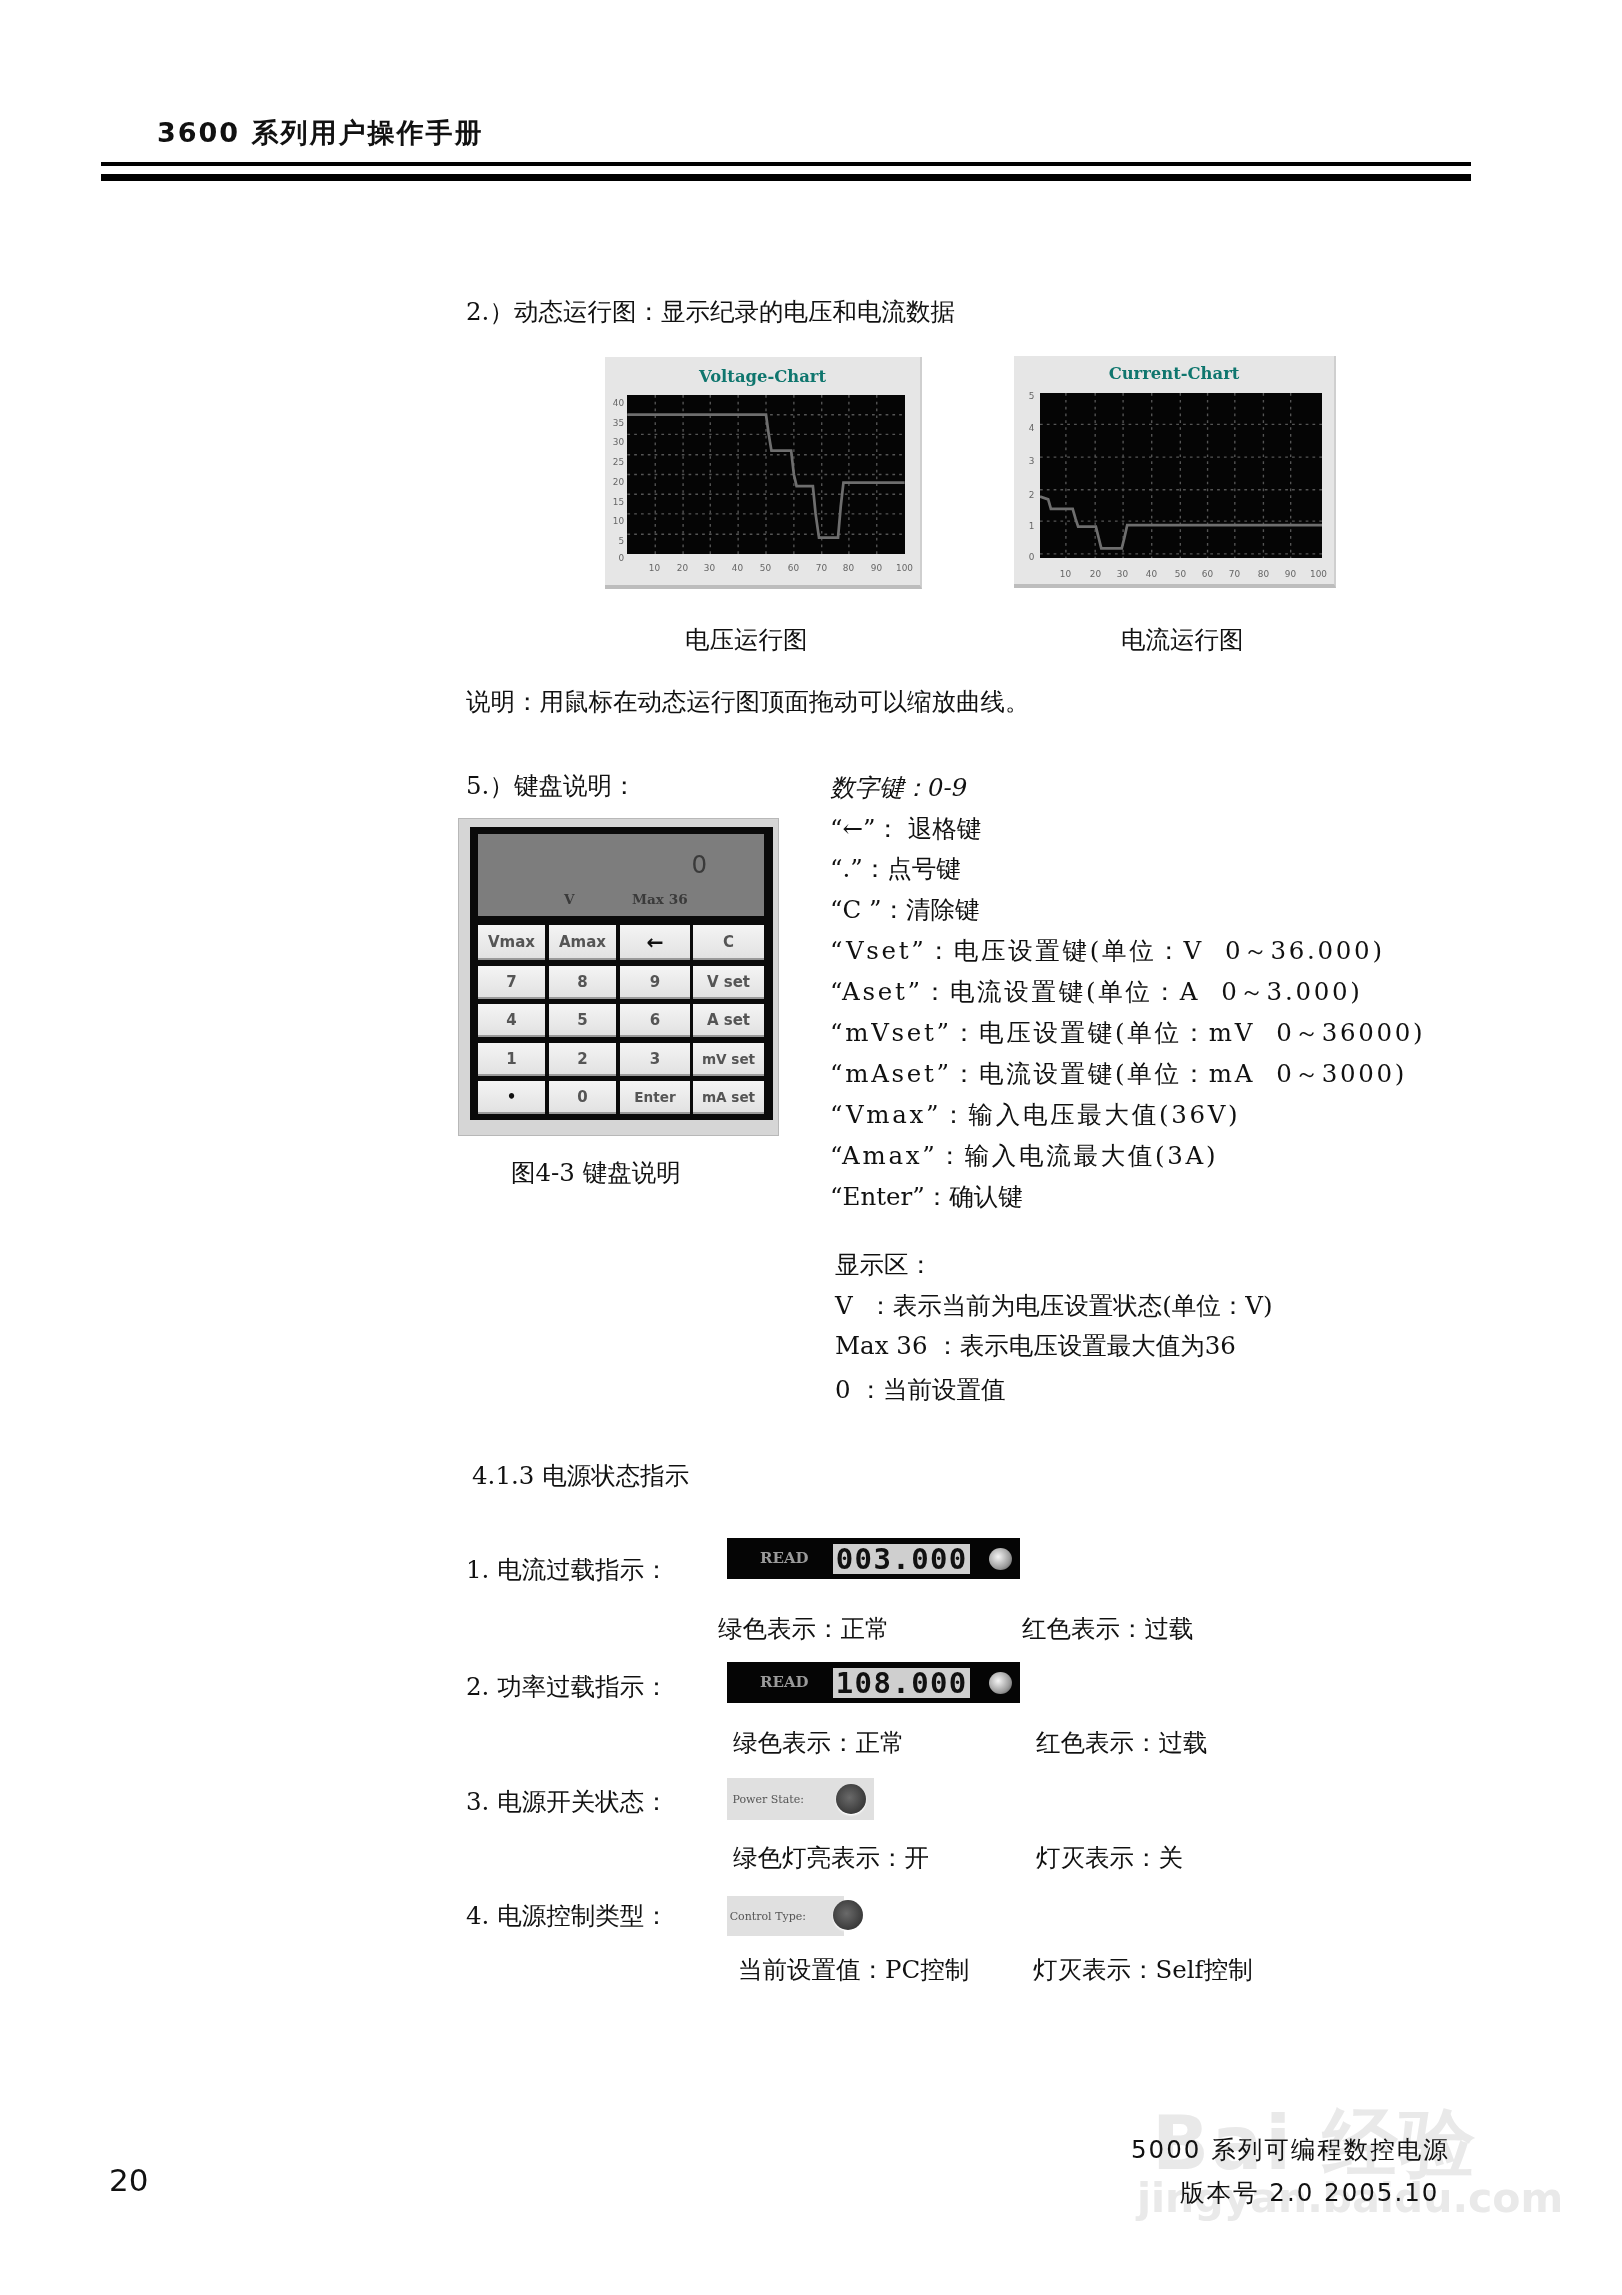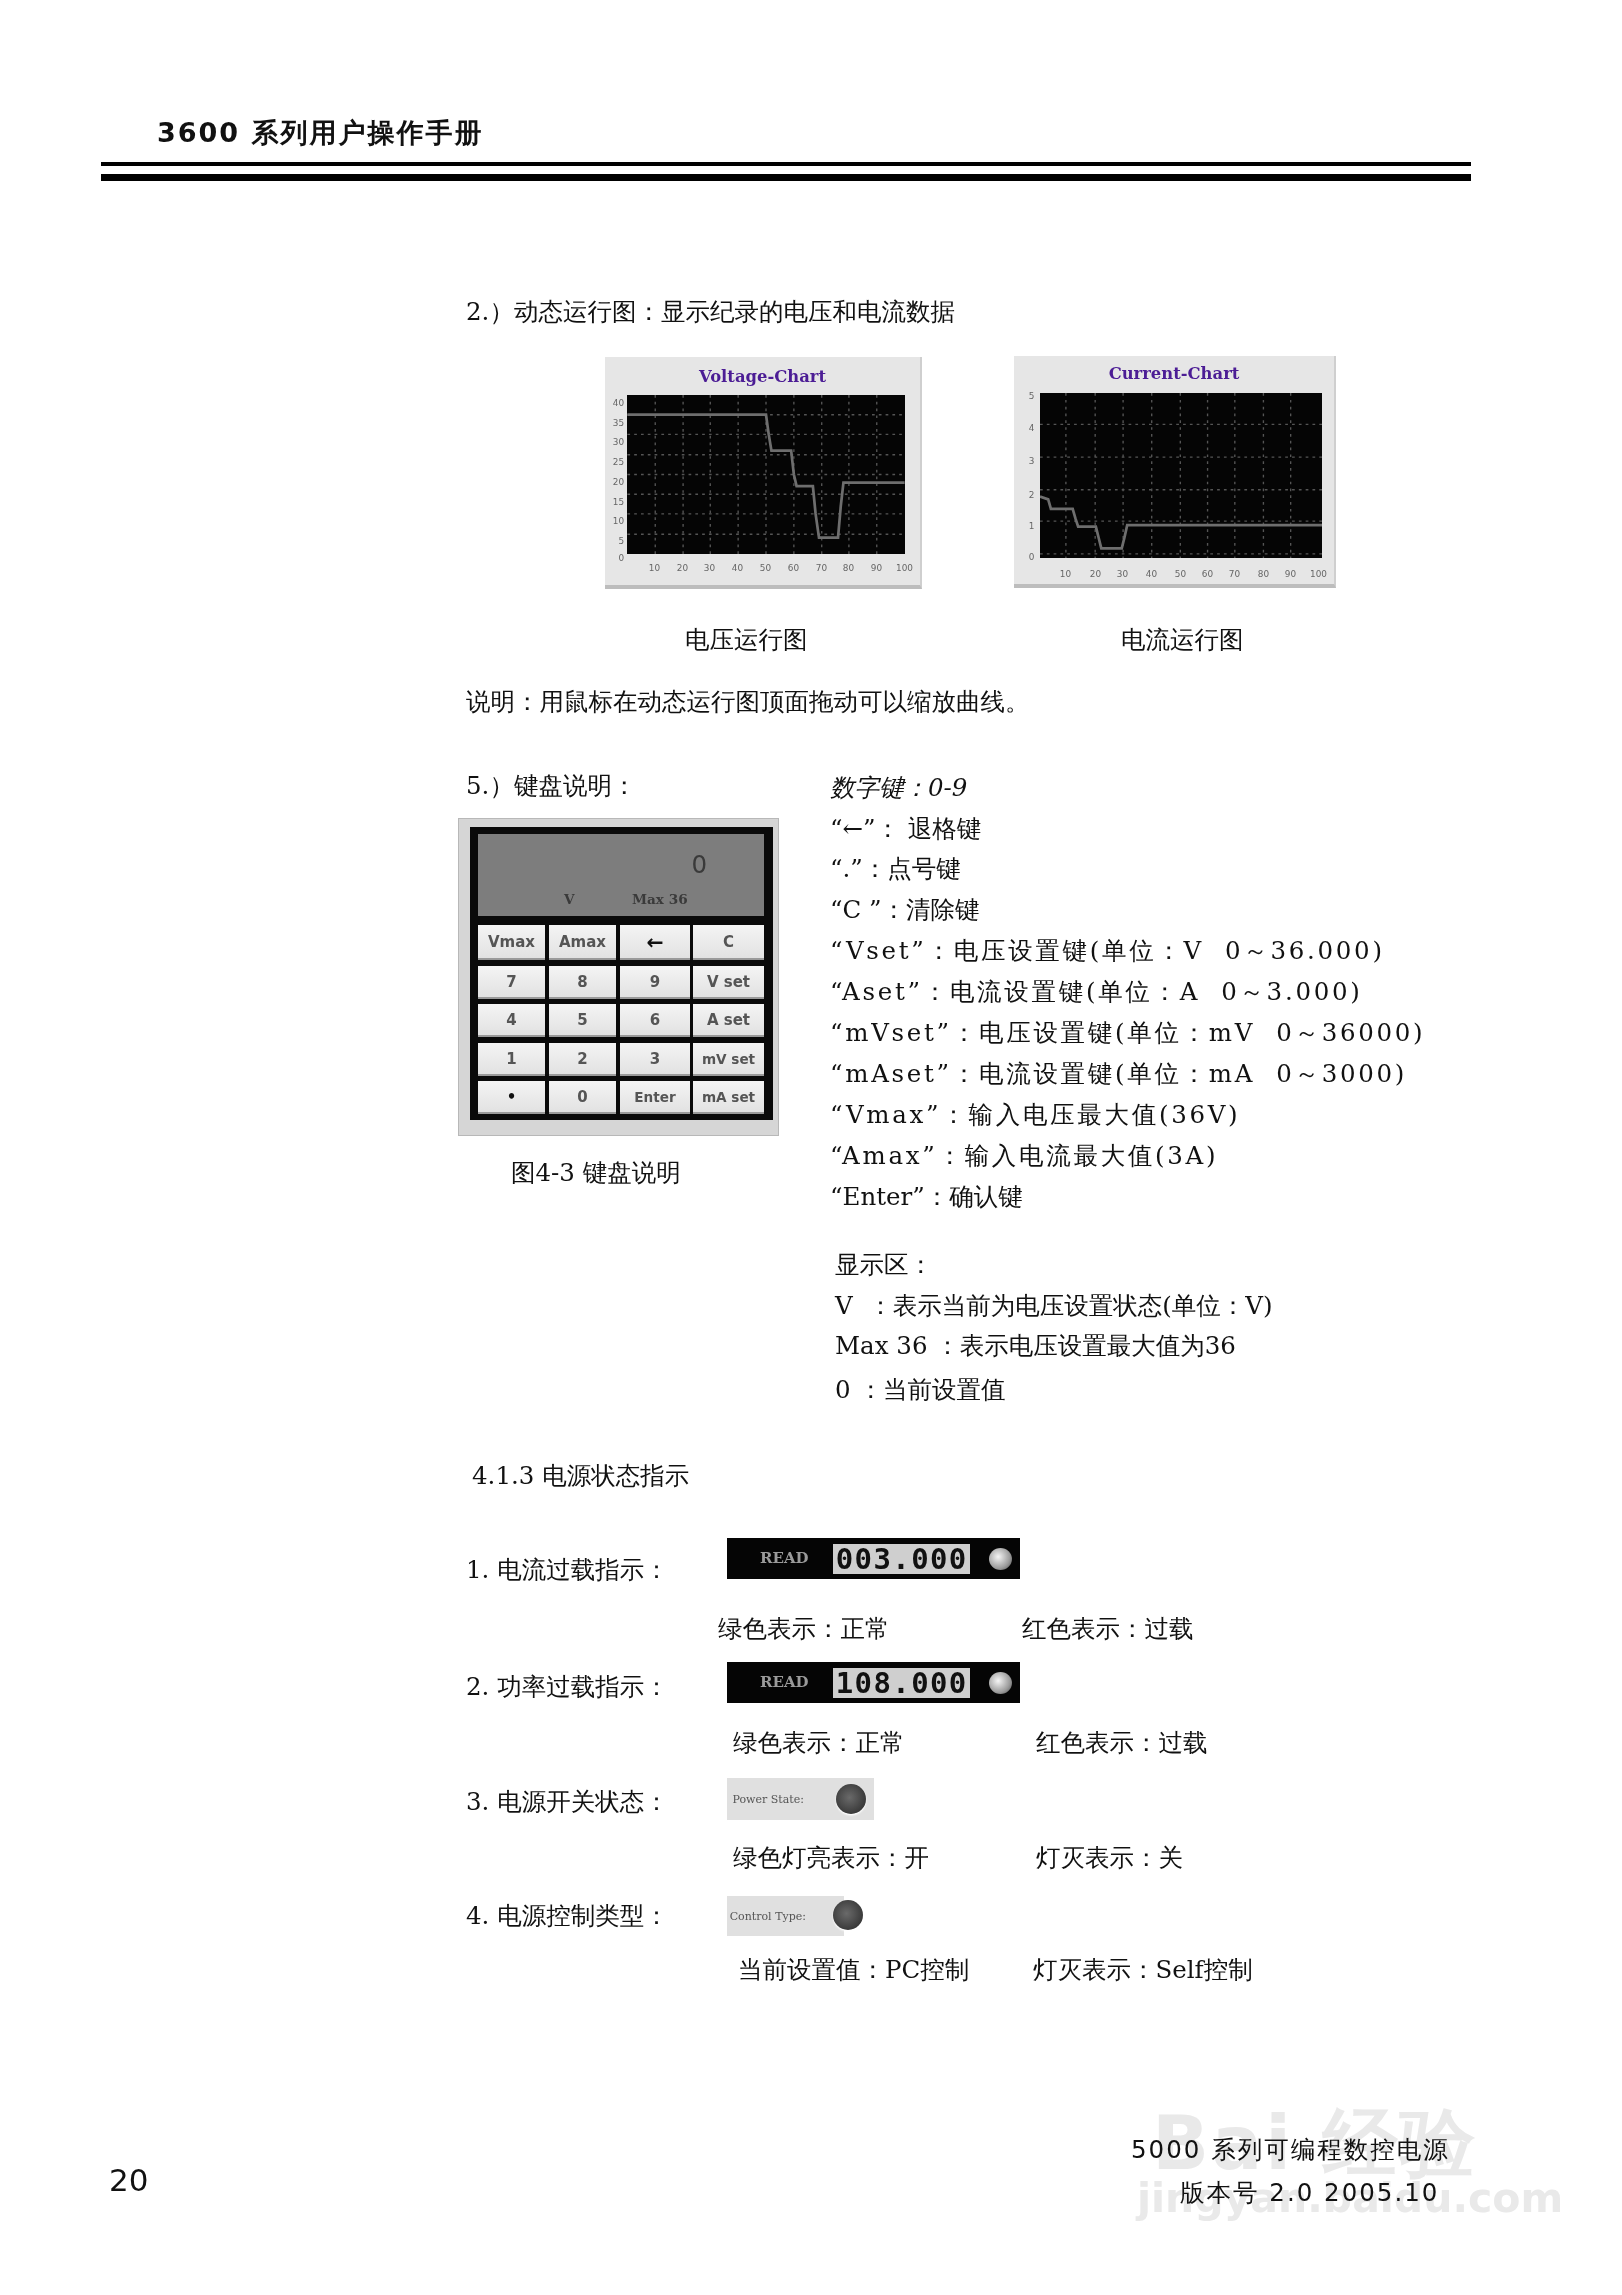--- a/index.html
+++ b/index.html
@@ -7,21 +7,21 @@
          font-family:"DejaVu Serif","Liberation Serif",serif; color:#111; }
   .abs { position:absolute; }
   .hdr-title { left:131px; top:115px; font-family:"DejaVu Sans","Liberation Sans",sans-serif;
                font-weight:bold; font-size:27px; letter-spacing:2px;margin-left:26px; }
   .rule1 { left:101px; top:162px; width:1370px; height:4.1px; background:#000; }
   .rule2 { left:101px; top:174px; width:1370px; height:6.8px; background:#000; }
   .txt { font-size:24.5px; white-space:pre; line-height:1; }
   .mono { letter-spacing:2.7px; }
   
   .chart { background:#e6e6e6; border-right:2px solid #cfcfcf; border-bottom:4.1px solid #bdbdbd; }
-  .chart-title { position:absolute; left:0; right:0; text-align:center; font-size:16.4px; font-weight:bold; color:#4c1d95; }
+  .chart-title { position:absolute; left:0; right:0; text-align:center; font-size:16.4px; font-weight:bold; color:#0f766e; }
   .plot { position:absolute; background:#050505; }
   .ytick { position:absolute; font-size:8.9px; color:#666; font-family:"DejaVu Sans",sans-serif; text-align:right; width:17.7px; }
   .xtick { position:absolute; font-size:8.9px; color:#666; font-family:"DejaVu Sans",sans-serif; text-align:center; width:23px; }
   
   .kp-outer { background:#d6d6d6; border:1.4px solid #b8b8b8; }
   .kp-frame { position:absolute; background:#0a0a0a; }
   .kp-display { position:absolute; background:#7d7d7d; }
   .kp-key { position:absolute; background:linear-gradient(#f4f4f4,#e2e2e2); color:#555;
             font-family:"DejaVu Sans",sans-serif; font-size:15px; font-weight:bold;
             display:flex; align-items:center; justify-content:center; border-bottom:2px solid #9a9a9a; }

